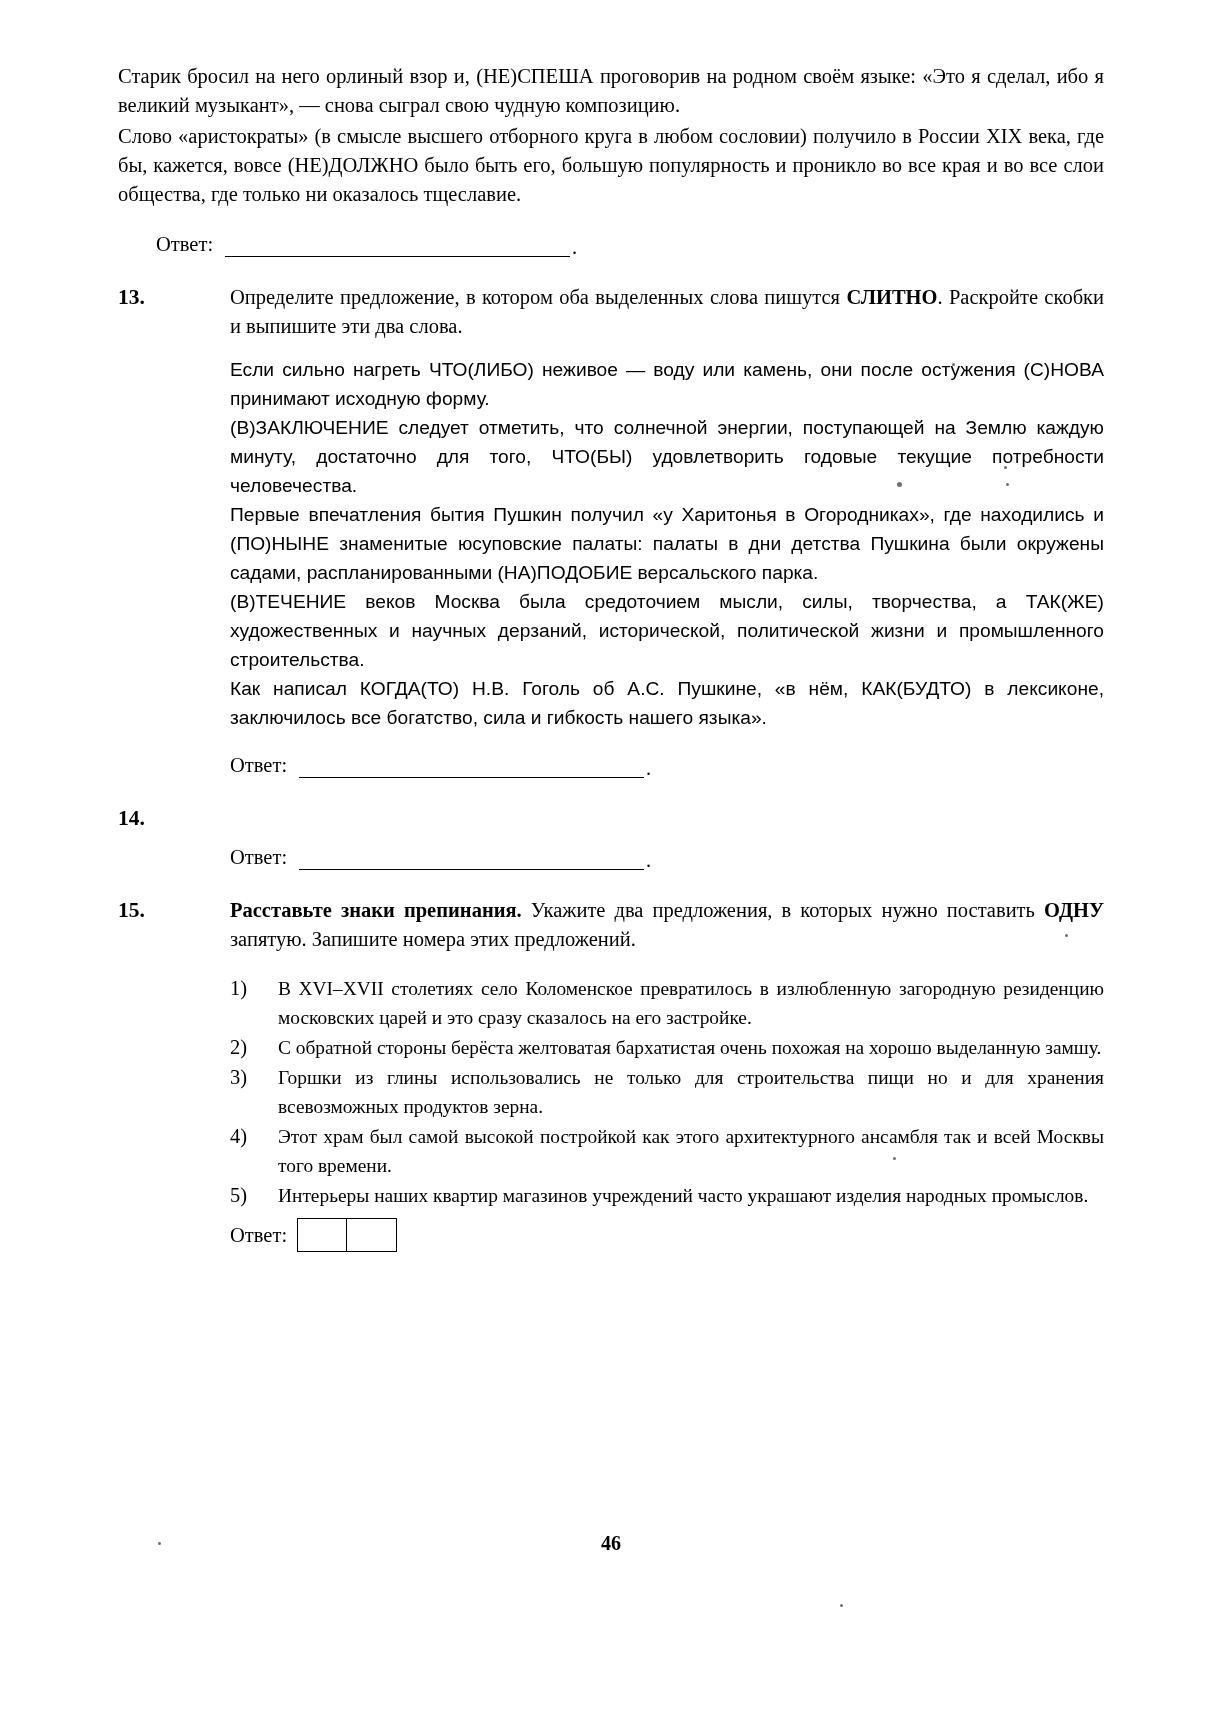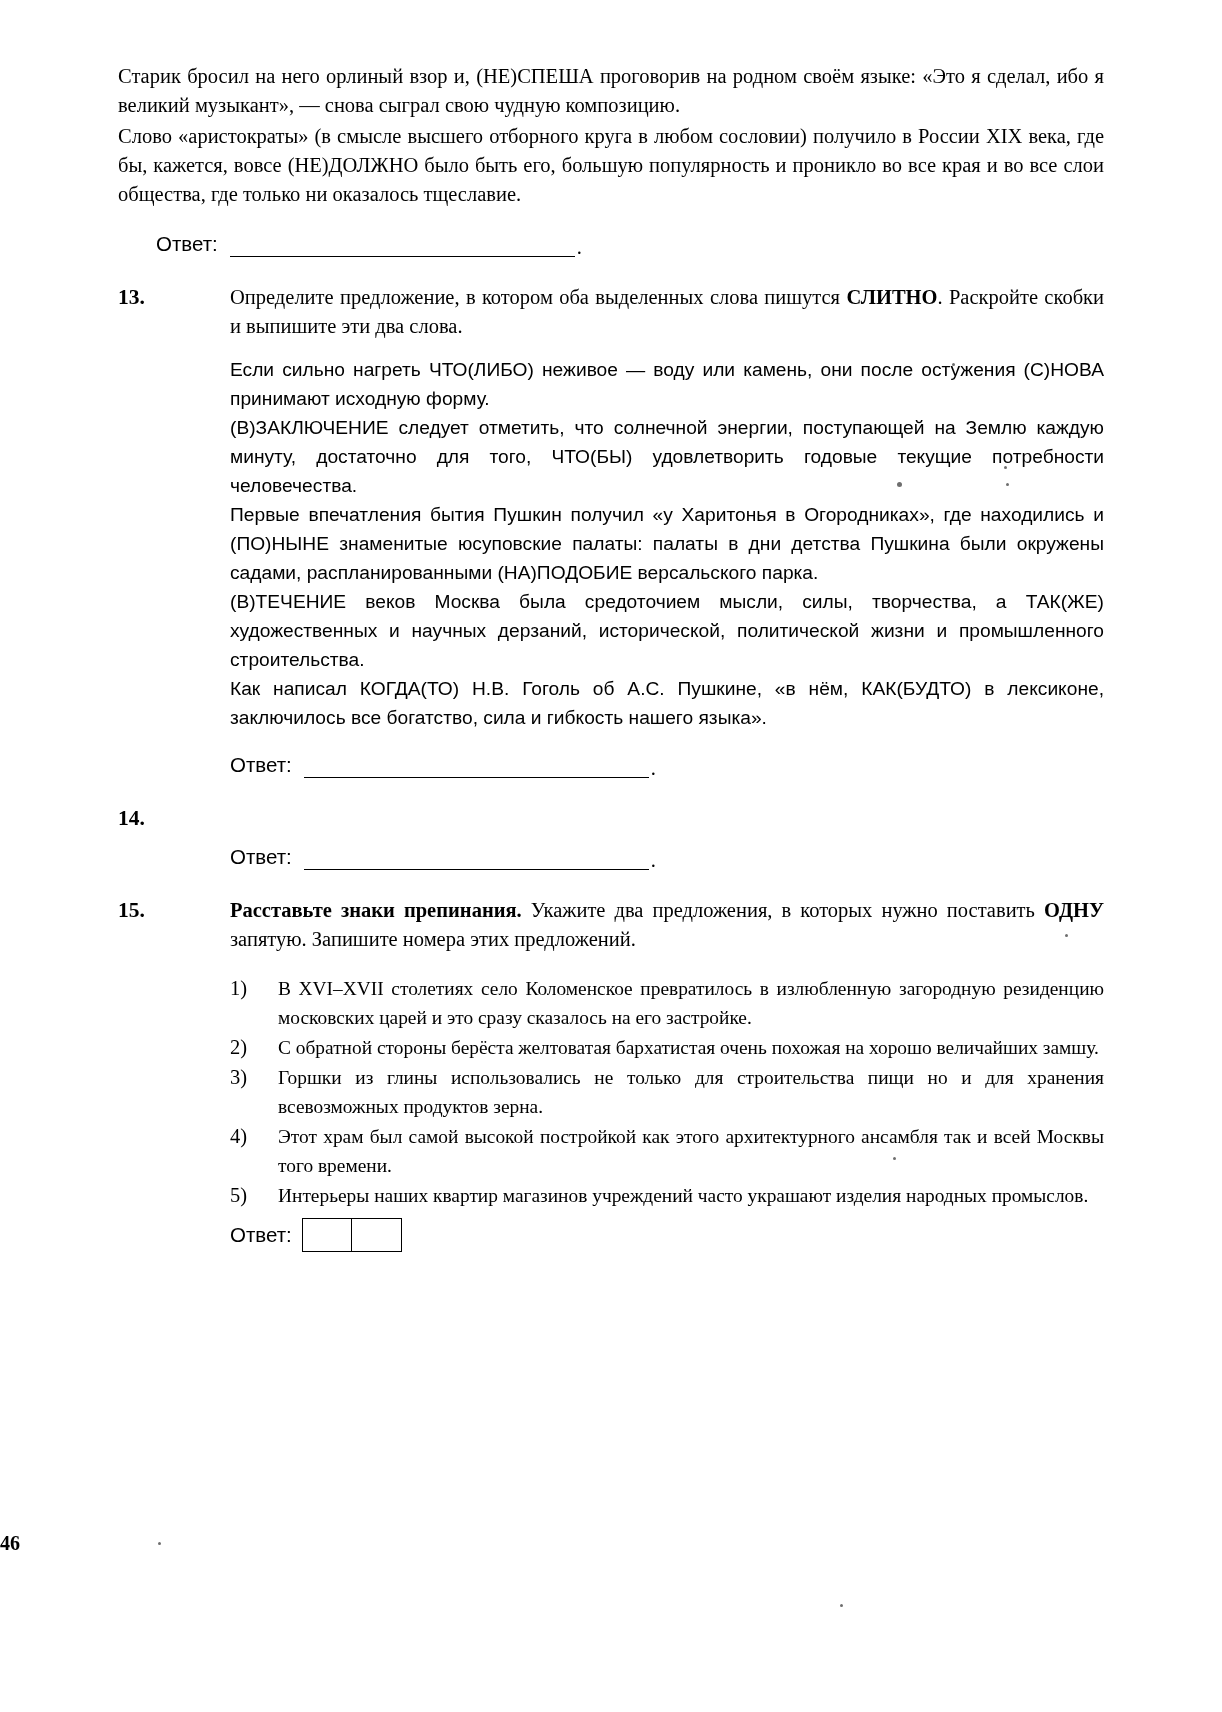--- a/index.html
+++ b/index.html
@@ -44,21 +44,21 @@
 
   
   .answer-row {
     display: flex;
     align-items: flex-end;
     margin-left: 38px;
   }
   .answer-label {
     font-size: 20.5px;
     line-height: 26px;
-    font-family: Liberation Sans, sans-serif;
+    font-family: Liberation Serif, serif;
   }
   .answer-rule {
     width: 345px;
     border-bottom: 1.6px solid #000;
     height: 20px;
     margin-left: 12px;
   }
   .answer-dot {
     font-size: 20.5px;
     line-height: 20px;
@@ -119,20 +119,21 @@
     border: 1.6px solid #000;
     box-sizing: border-box;
   }
   .box + .box { border-left: none; }
 
   .page-number {
     position: absolute;
     left: 0;
     right: 0;
     top: 1532px;
+    text-align: center;
     font-size: 20px;
     font-weight: bold;
     font-family: "Liberation Serif", serif;
   }
 
   
   .speck {
     position: absolute;
     background: #4a4a4a;
     border-radius: 50%;
@@ -208,21 +209,21 @@
         <p class="serif"><span class="b">Расставьте знаки препинания.</span><span> Укажите два предложения, в которых нужно поставить </span><span class="b">ОДНУ</span><span> запятую. Запишите номера этих предложений.</span></p>
 
         <div class="gap20"></div>
 
         <div class="opt">
           <div class="opt-num">1)</div>
           <div class="opt-text">В XVI–XVII столетиях село Коломенское превратилось в излюбленную загородную резиденцию московских царей и это сразу сказалось на его застройке.</div>
         </div>
         <div class="opt">
           <div class="opt-num">2)</div>
-          <div class="opt-text">С обратной стороны берёста желтоватая бархатистая очень похожая на хорошо величайших замшу.</div>
+          <div class="opt-text">С обратной стороны берёста желтоватая бархатистая очень похожая на хорошо выделанную замшу.</div>
         </div>
         <div class="opt">
           <div class="opt-num">3)</div>
           <div class="opt-text">Горшки из глины использовались не только для строительства пищи но и для хранения всевозможных продуктов зерна.</div>
         </div>
         <div class="opt">
           <div class="opt-num">4)</div>
           <div class="opt-text">Этот храм был самой высокой постройкой как этого архитектурного ансамбля так и всей Москвы того времени.</div>
         </div>
         <div class="opt">

